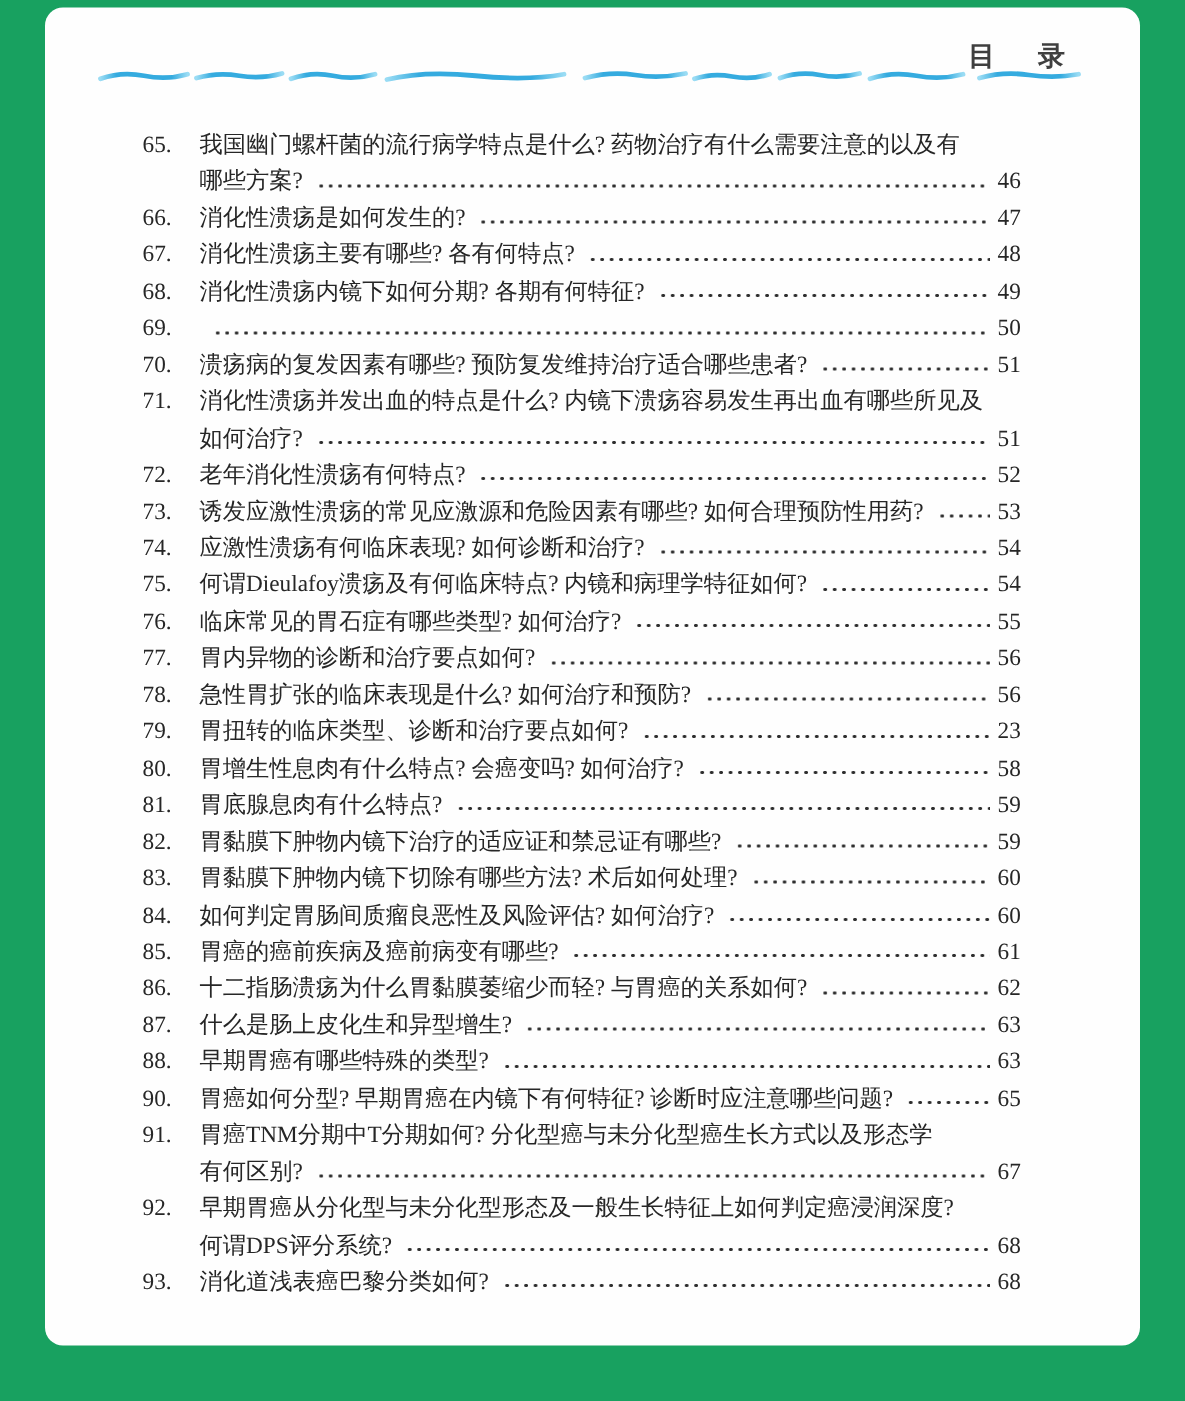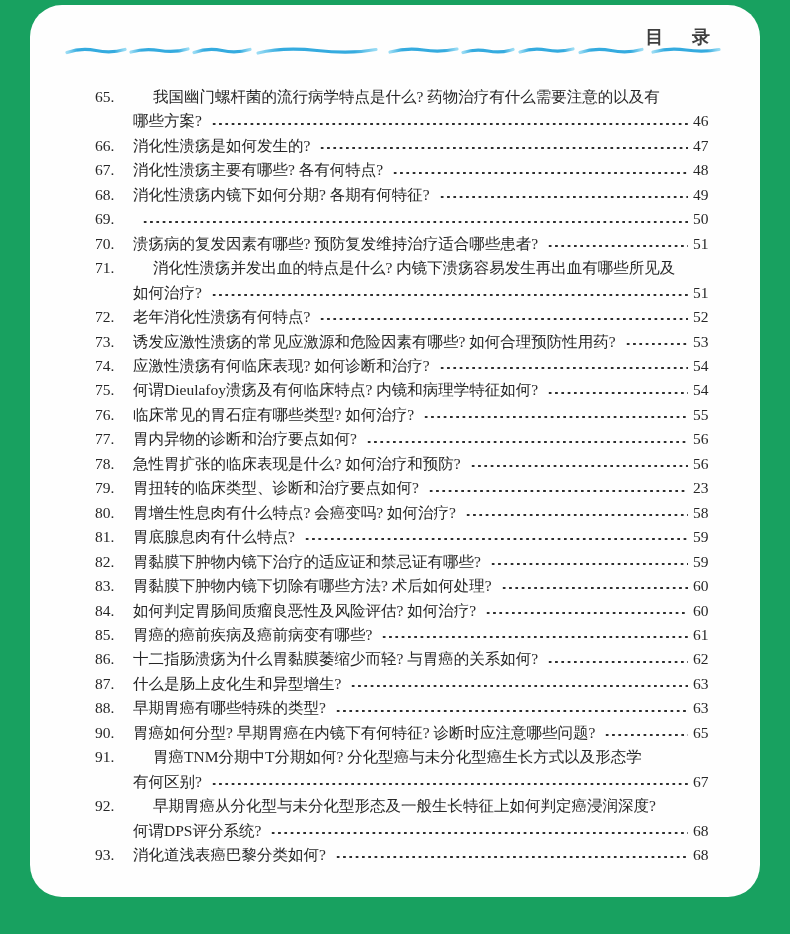--- a/index.html
+++ b/index.html
@@ -14,21 +14,21 @@
     font-family: "Liberation Serif", "DejaVu Serif", serif;
     overflow: hidden;
   }
   .page {
     position: absolute;
     left: 30px;
     top: 5px;
     width: 730px;
     height: 892px;
     background: #fefefe;
-    border-radius: 32px;
+    border-radius: 12px;
     box-sizing: border-box;
   }
   .page-header {
     position: relative;
     height: 80px;
   }
   .toc-title {
     position: absolute;
     top: 20px;
     right: 48px;
@@ -40,42 +40,41 @@
     white-space: nowrap;
   }
   .wave {
     position: absolute;
     left: 35px;
     top: 40px;
     width: 658px;
     height: 12px;
   }
   .toc-list {
-    padding: 0 47px 0 65px;
+    padding: 0 75px 0 65px;
   }
   .toc-item {
     display: flex;
     font-size: 15.5px;
     line-height: 24.45px;
     color: #262626;
   }
   .num {
     flex: 0 0 38px;
     box-sizing: border-box;
   }
   .entry-body {
     flex: 1;
     min-width: 0;
     display: block;
   }
   .line1 {
     display: block;
     white-space: nowrap;
     overflow: hidden;
-    margin-left: 20px;
   }
   .lastline {
     display: flex;
     align-items: stretch;
   }
   .entry-text {
     white-space: nowrap;
   }
   .leader {
     flex: 1;

